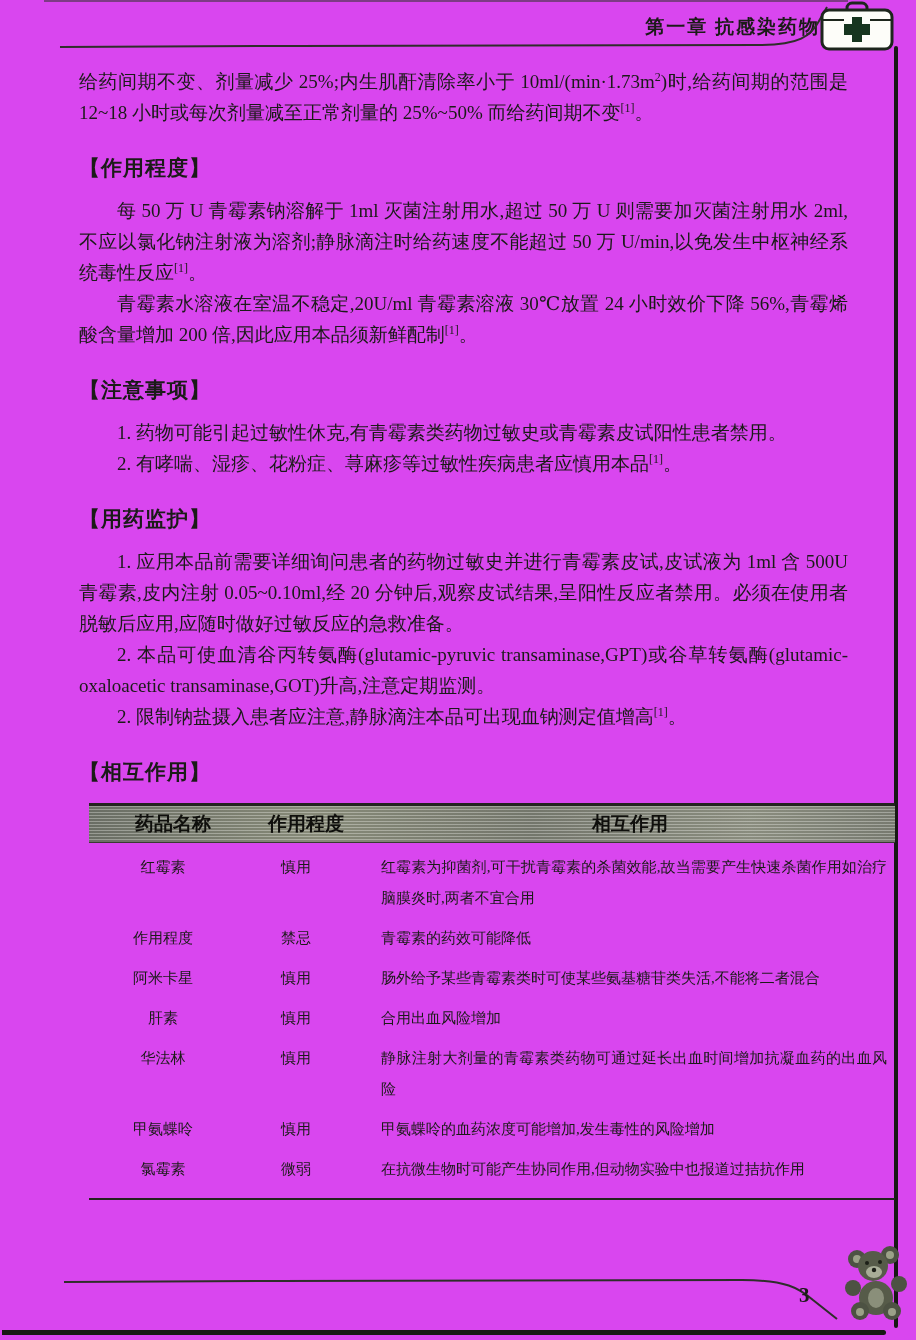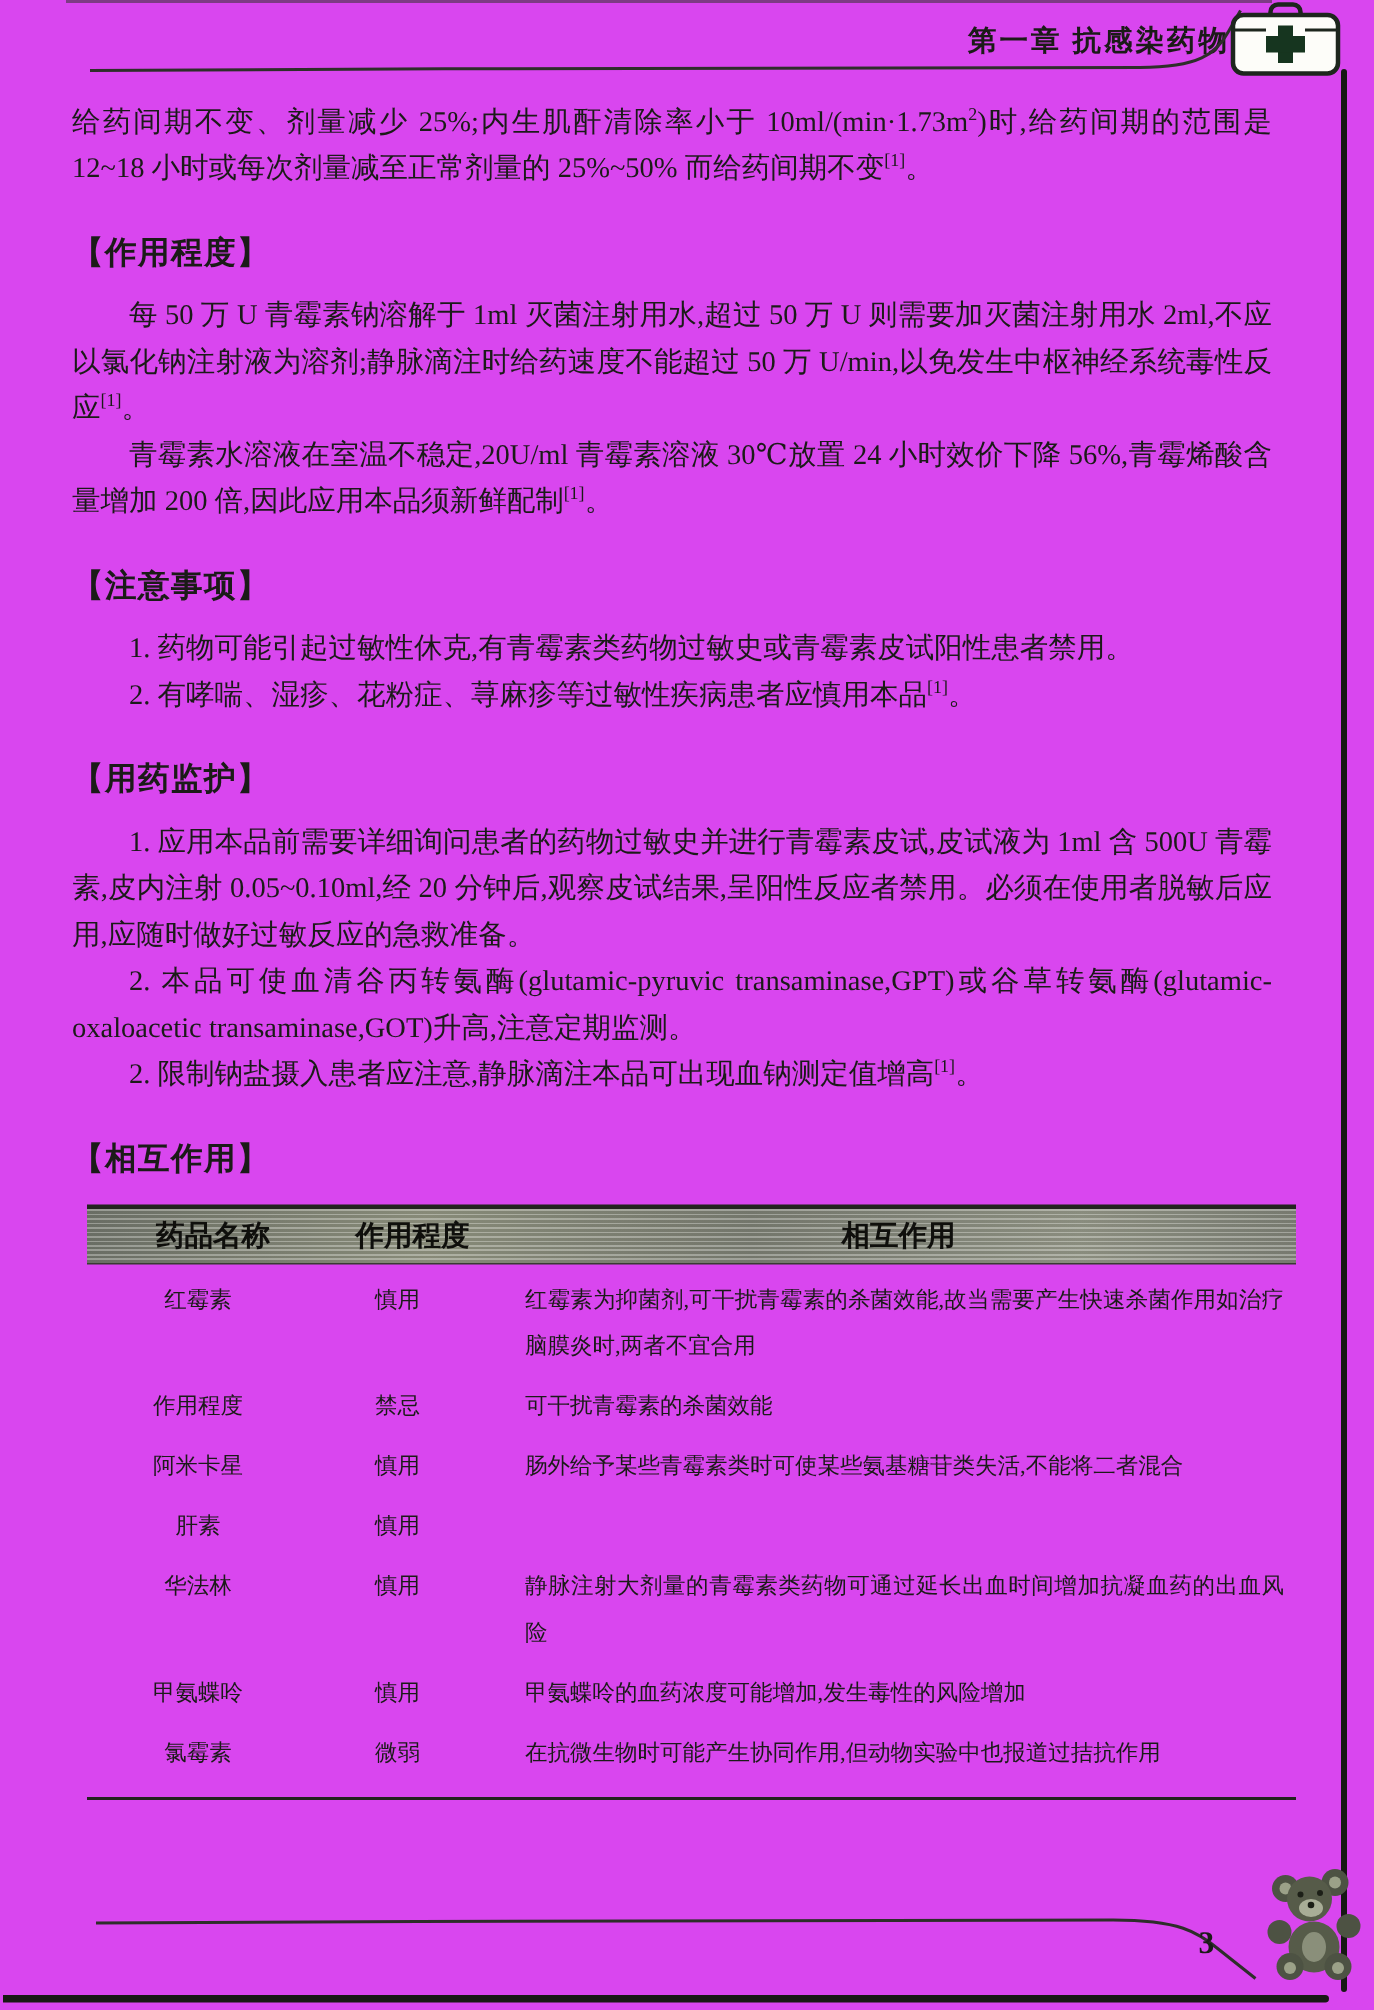--- a/index.html
+++ b/index.html
@@ -26,21 +26,21 @@
   .header-curve { top:0; }
   .footer-curve { top:1266px; }
   .medkit { position:absolute; top:1px; right:20px; }
   .teddy  { position:absolute; top:1244px; right:4px; }
   .page-num {
     position:absolute; top:1283px; left:799px;
     font-size:21px; font-weight:bold;
   }
 
   
-  .content { position:absolute; left:48px; right:68px; top:66px; }
+  .content { position:absolute; left:79px; right:68px; top:66px; }
   p.para {
     margin:0; font-size:19px; line-height:31px;
     text-align:justify; text-justify:inter-ideograph;
   }
   p.indent { text-indent:2em; }
   sup.s { font-size:12px; line-height:0; }
   h2.sec {
     margin:26px 0 13px; font-size:21px; font-weight:bold; letter-spacing:1px;
   }
 
@@ -115,30 +115,31 @@
       </div>
 
       <div class="trow">
         <div class="c-drug">红霉素</div>
         <div class="c-degree">慎用</div>
         <div class="c-int">红霉素为抑菌剂,可干扰青霉素的杀菌效能,故当需要产生快速杀菌作用如治疗脑膜炎时,两者不宜合用</div>
       </div>
       <div class="trow">
         <div class="c-drug">作用程度</div>
         <div class="c-degree">禁忌</div>
-        <div class="c-int">可干扰青霉素的杀菌效能</div>
+        <div class="c-int">青霉素的药效可能降低</div>
       </div>
       <div class="trow">
         <div class="c-drug">阿米卡星</div>
         <div class="c-degree">慎用</div>
         <div class="c-int">肠外给予某些青霉素类时可使某些氨基糖苷类失活,不能将二者混合</div>
       </div>
       <div class="trow">
         <div class="c-drug">肝素</div>
         <div class="c-degree">慎用</div>
+        <div class="c-int">合用出血风险增加</div>
       </div>
       <div class="trow">
         <div class="c-drug">华法林</div>
         <div class="c-degree">慎用</div>
         <div class="c-int">静脉注射大剂量的青霉素类药物可通过延长出血时间增加抗凝血药的出血风险</div>
       </div>
       <div class="trow">
         <div class="c-drug">甲氨蝶呤</div>
         <div class="c-degree">慎用</div>
         <div class="c-int">甲氨蝶呤的血药浓度可能增加,发生毒性的风险增加</div>

